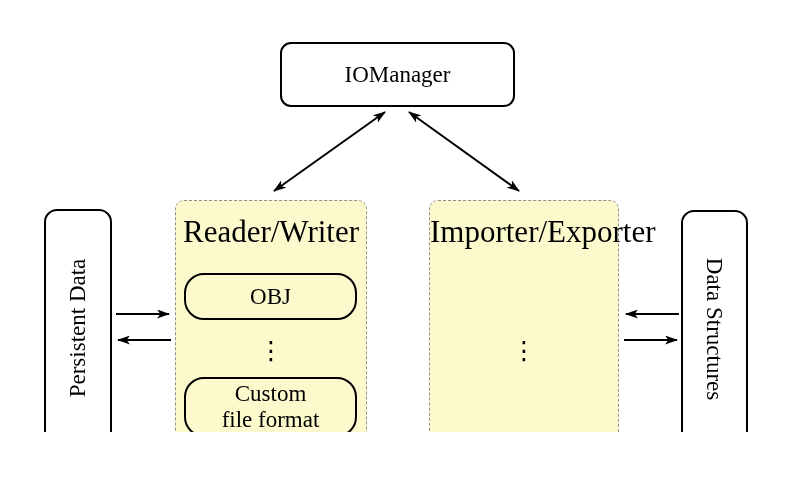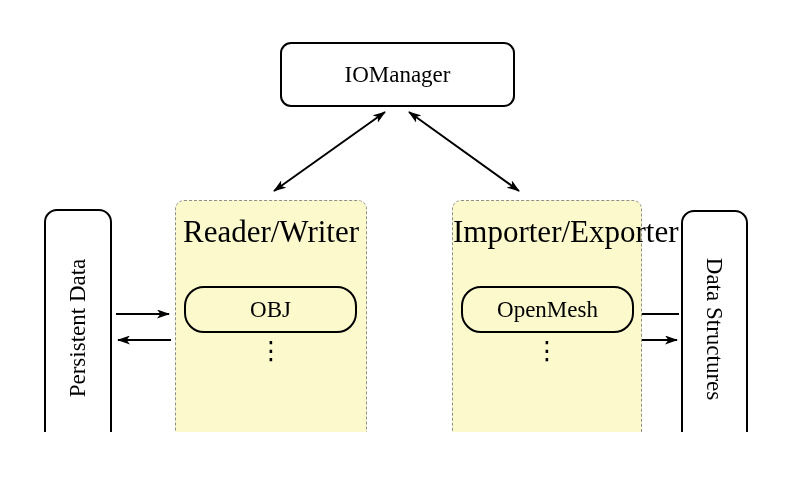--- a/index.html
+++ b/index.html
@@ -48,21 +48,21 @@
   .panel {
     position: absolute;
     top: 200px;
     height: 254px;
     background: #FCFACD;
     border: 1.5px dashed #8F8F8F;
     border-radius: 9px;
     box-sizing: border-box;
   }
   #panel-rw { left: 175px; width: 192px; }
-  #panel-ie { left: 452px; width: 190px; padding-left: 8px; }
+  #panel-ie { left: 429px; width: 190px; padding-left: 8px; }
 
   .panel-title {
     position: absolute;
     top: 13px;
     left: 0;
     right: 0;
     text-align: center;
     font-size: 31px;
     white-space: nowrap;
   }
@@ -72,21 +72,20 @@
     border: 2.5px solid #000000;
     border-radius: 20px;
     box-sizing: border-box;
     display: flex;
     align-items: center;
     justify-content: center;
     text-align: center;
     font-size: 23px;
     line-height: 26px;
     white-space: pre-line;
-    margin-top: 13px;
   }
   .item-top    { left: 8px; top: 72px;  width: 173px; height: 47px; }
   .item-bottom { left: 8px; top: 176px; width: 173px; height: 60px; }
 
   .ellipsis {
     position: absolute;
     left: 0;
     right: 0;
     top: 128px;
     height: 42px;
@@ -121,25 +120,26 @@
   </div>
 
   <div class="rnode" id="persistent">
     <span class="vtext rot-ccw">Persistent Data</span>
   </div>
 
   <div class="panel" id="panel-rw">
     <div class="panel-title">Reader/Writer</div>
     <div class="item item-top">OBJ</div>
     <div class="ellipsis">⋮</div>
+    <div class="item item-bottom">Custom
+file format</div>
   </div>
 
   <div class="panel" id="panel-ie">
     <div class="panel-title">Importer/Exporter</div>
-    <div class="item item-top">OpenMesh</div>
     <div class="ellipsis">⋮</div>
   </div>
 
   <div class="rnode" id="datastruct">
     <span class="vtext rot-cw">Data Structures</span>
   </div>
 
 </div>
 
 </body></html>

